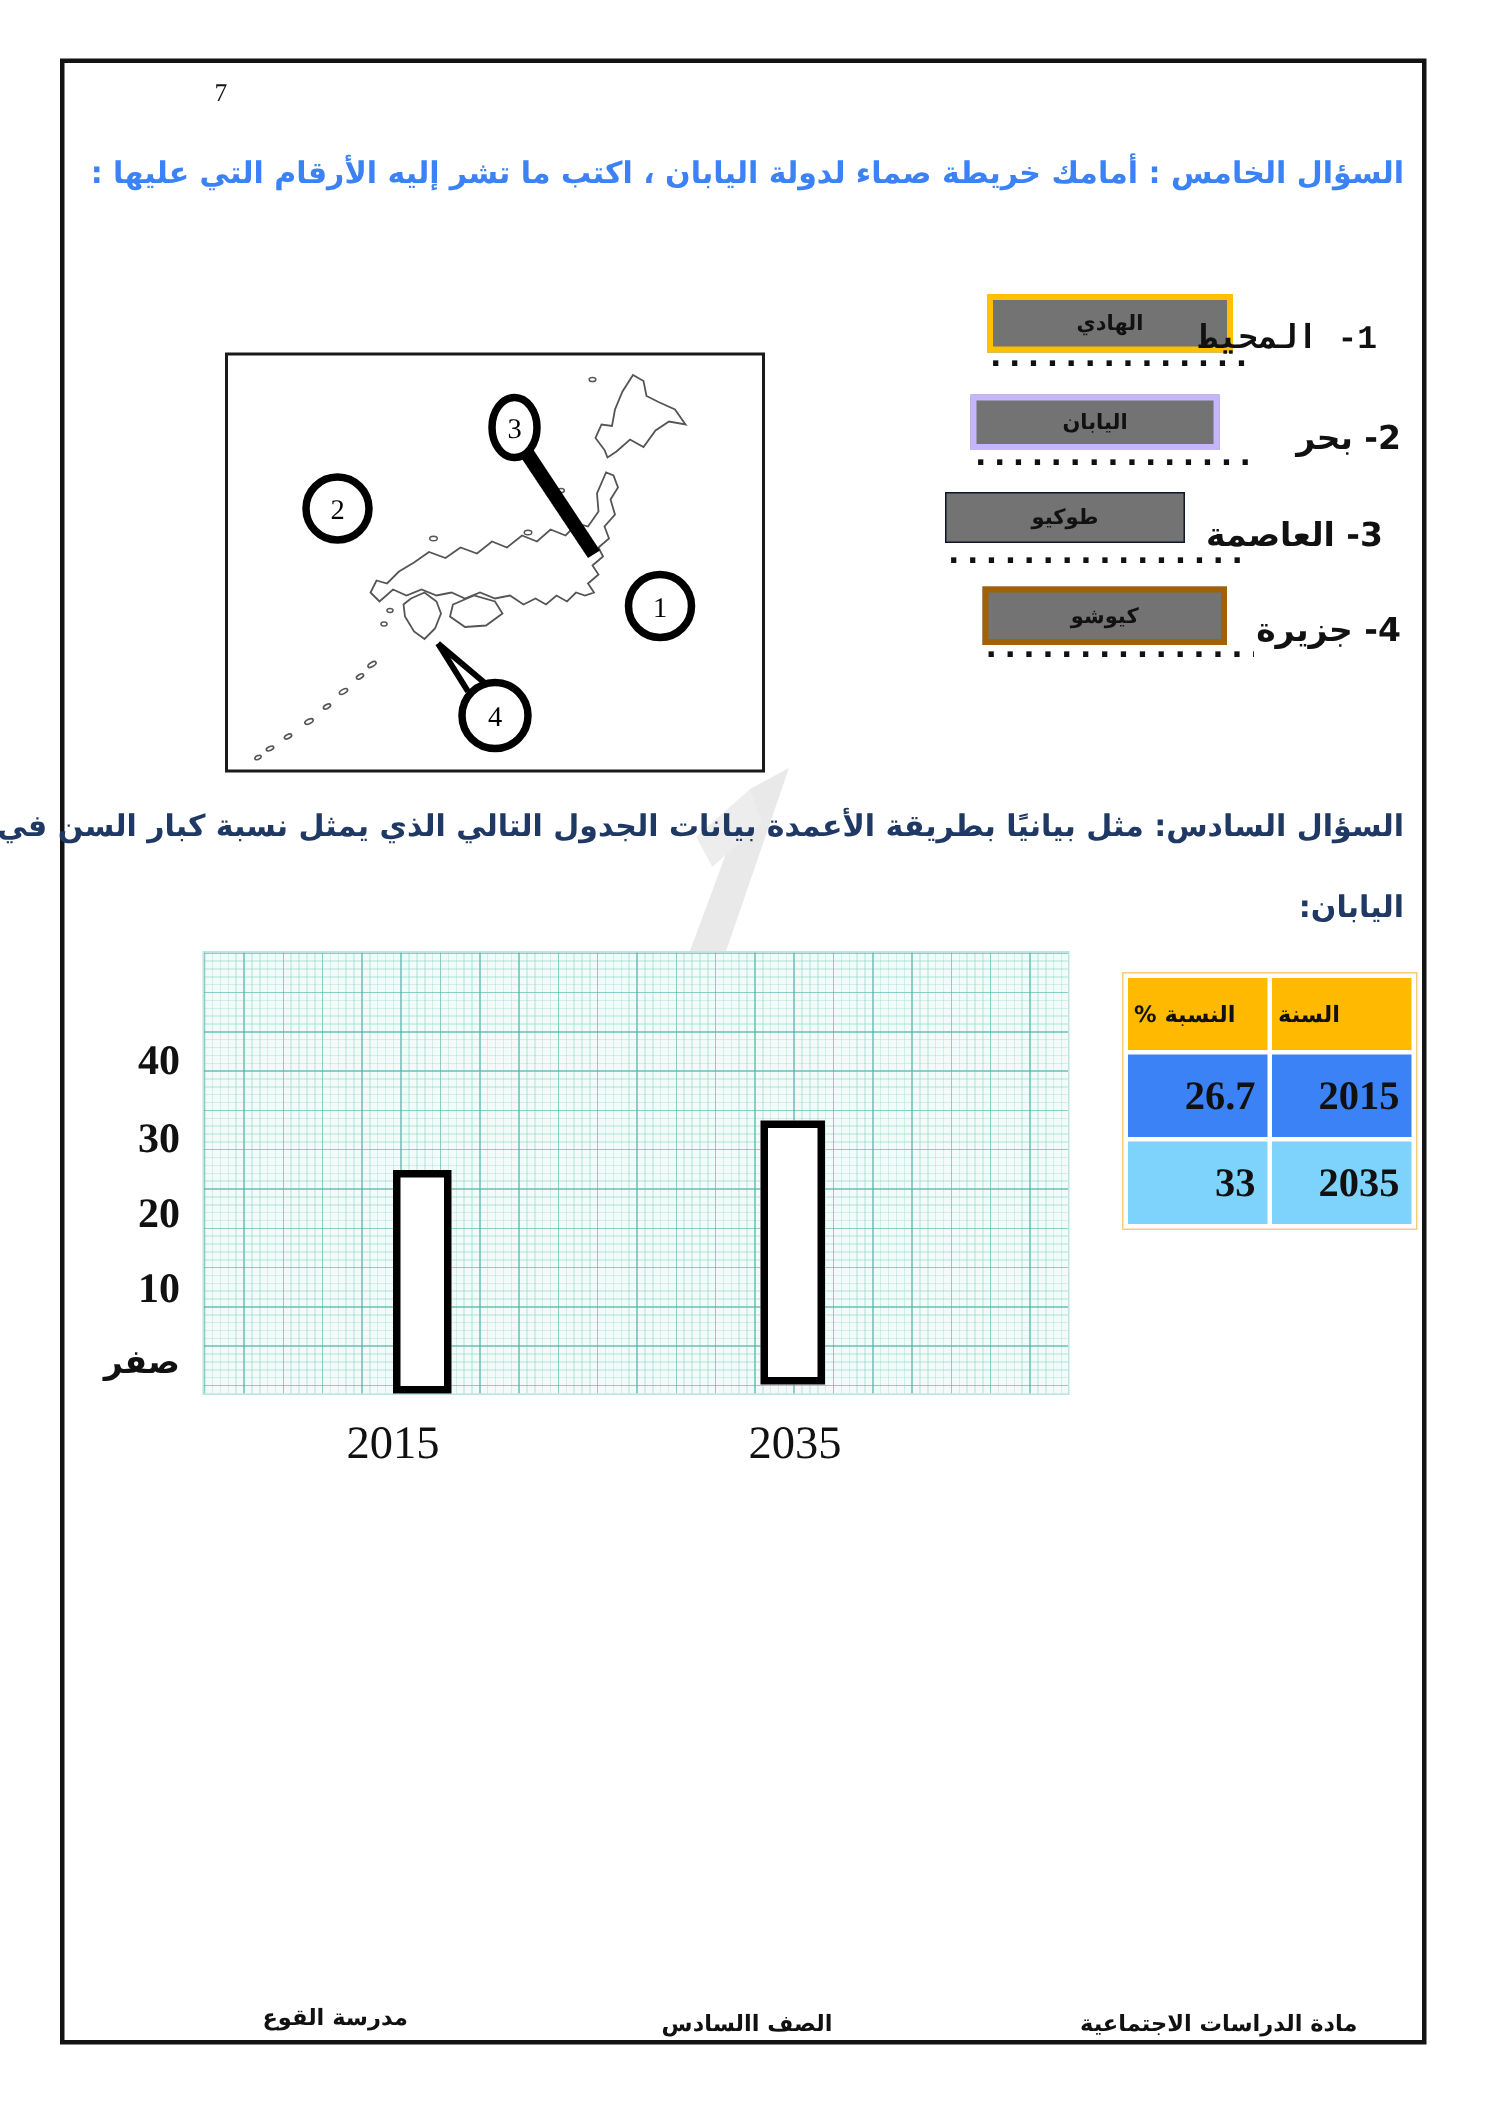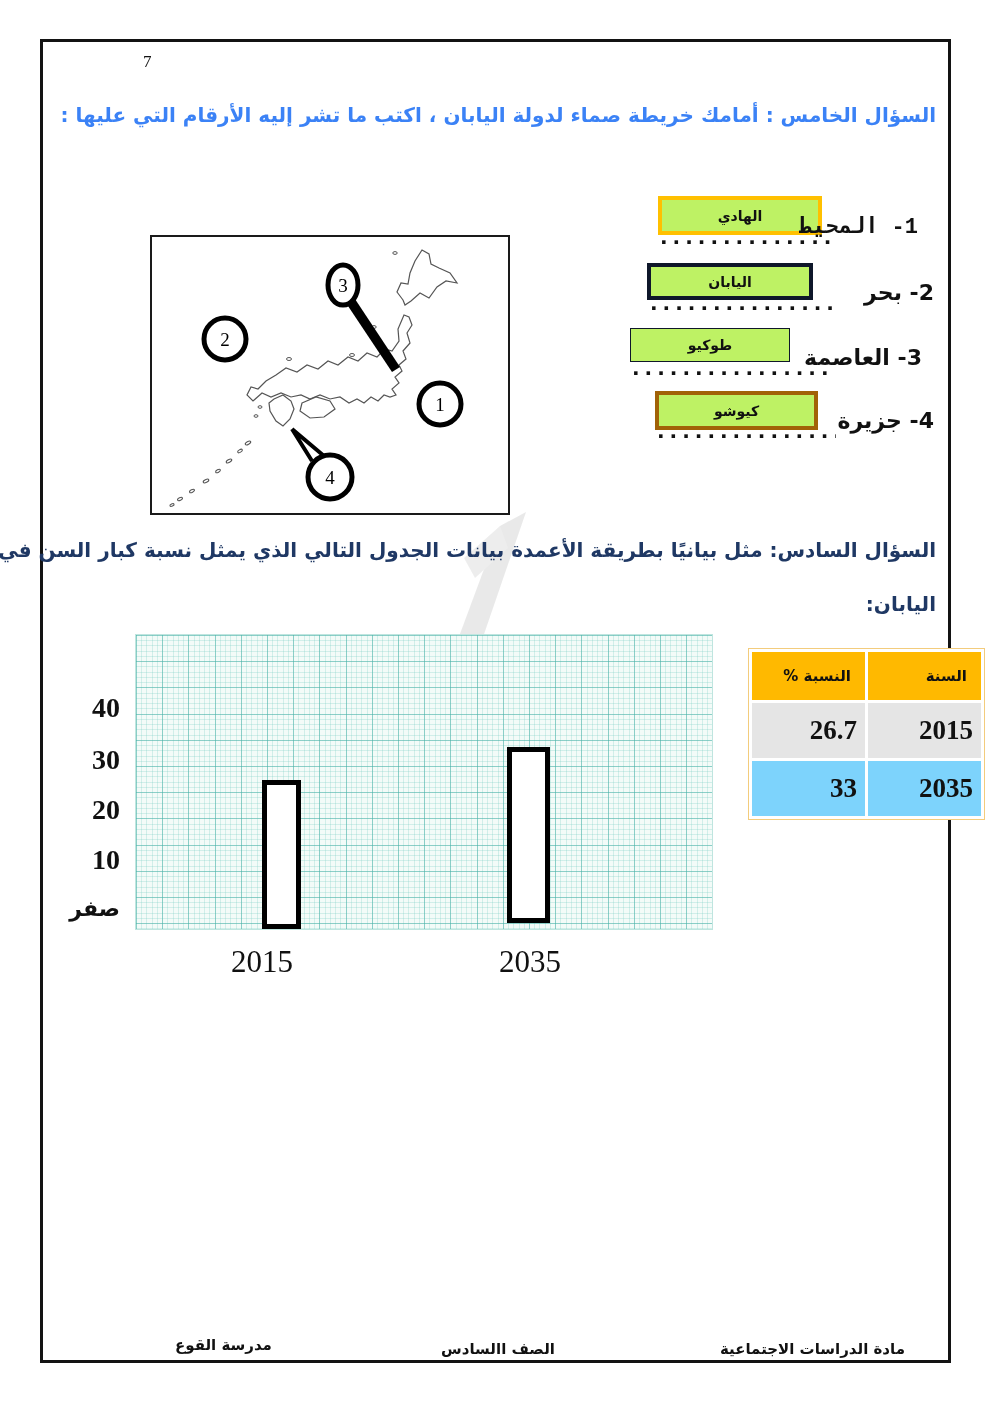--- a/index.html
+++ b/index.html
@@ -7,24 +7,24 @@
         font-family:"DejaVu Sans",sans-serif;color:#111;}
   .frame{position:absolute;left:40px;top:39px;width:905px;height:1318px;border:3px solid #131313;}
   .pagenum{position:absolute;left:143px;top:52px;font:17px "Liberation Serif",serif;}
 
   .q5-title{position:absolute;right:56px;top:103px;color:#3b82f6;font-weight:bold;font-size:20px;
             direction:rtl;white-space:nowrap;z-index:2;}
 
   .map-box{position:absolute;left:150px;top:235px;width:356px;height:276px;border:2px solid #1a1a1a;background:#fff;}
   .map-box svg{display:block;width:100%;height:100%;}
 
-  .ansbox{position:absolute;display:flex;align-items:center;justify-content:center;background:#bef264;z-index:2;}
+  .ansbox{position:absolute;display:flex;align-items:center;justify-content:center;background:#737373;z-index:2;}
   .ansbox span{font-size:14px;font-weight:bold;direction:rtl;}
   .b1{left:658px;top:196px;width:156px;height:31px;border:4px solid #FFC000;}
-  .b2{left:647px;top:263px;width:158px;height:29px;border:4px solid #0f172a;}
+  .b2{left:647px;top:263px;width:158px;height:29px;border:4px solid #c4b5fd;}
   .b3{left:630px;top:328px;width:158px;height:32px;border:1px solid #0f172a;}
   .b4{left:655px;top:391px;width:155px;height:31px;border:4px solid #a16207;}
 
   .dots{position:absolute;font-weight:bold;font-size:20px;letter-spacing:5px;white-space:nowrap;
         overflow:hidden;line-height:10px;height:13px;z-index:1;}
   .d1{left:660px;top:232px;width:173px;}
   .d2{left:650px;top:298px;width:187px;}
   .d3{left:632px;top:363px;width:199px;}
   .d4{left:657px;top:426px;width:179px;}
 
@@ -57,24 +57,24 @@
   .bar{position:absolute;background:#fff;border:5px solid #000;z-index:2;}
   .bar1{left:262px;top:780px;width:29px;height:139px;}
   .bar2{left:507px;top:747px;width:33px;height:166px;}
   .xlab{position:absolute;width:110px;text-align:center;
         font-family:"Liberation Serif",serif;font-size:31px;z-index:2;}
   .x2015{left:207px;top:944px;} .x2035{left:475px;top:944px;}
 
   .datatable-wrap{position:absolute;left:748px;top:648px;border:1px solid #F3CC7C;background:#fff;z-index:2;}
   table.datatable{border-collapse:separate;border-spacing:3px;direction:rtl;}
   table.datatable th{background:#FFB900;width:85px;height:48px;font-weight:bold;font-size:15px;
-                     text-align:right;padding:0 14px;}
+                     text-align:left;padding:0 4px;}
   table.datatable td{height:55px;font-family:"Liberation Serif",serif;font-weight:bold;font-size:27px;
                      text-align:right;padding:0 8px 0 4px;}
-  table.datatable tr.r1 td{background:#e5e5e5;}
+  table.datatable tr.r1 td{background:#3b82f6;}
   table.datatable tr.r2 td{background:#7dd3fc;}
 
   .footer-text{position:absolute;font-weight:bold;font-size:15px;direction:rtl;white-space:nowrap;margin-top:32px;}
   .f-right{right:87px;top:1308px;}
   .f-center{left:438px;top:1308px;width:120px;text-align:center;}
   .f-left{left:175px;top:1304px;}
 </style>
 </head>
 <body>
 

